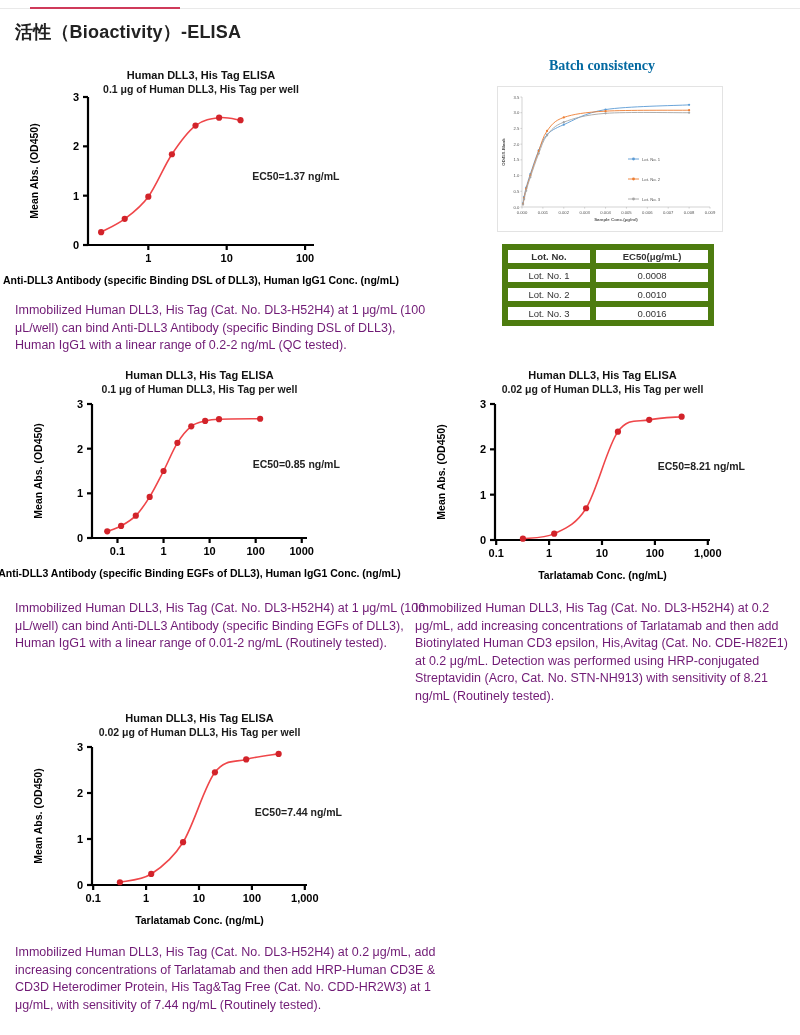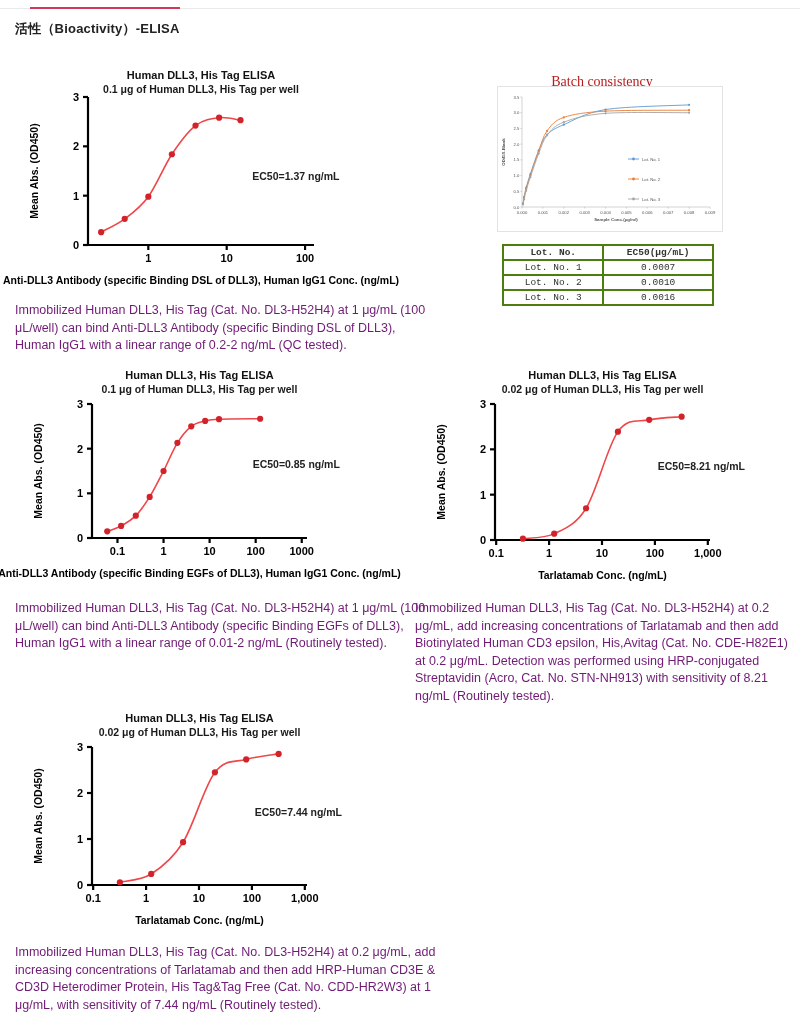--- a/index.html
+++ b/index.html
@@ -1,39 +1,39 @@
 <!DOCTYPE html>
 <html><head>
 <meta charset="utf-8">
 <style>
   html,body{margin:0;padding:0;background:#fff;}
   body{font-family:"Liberation Sans",sans-serif;width:800px;height:1035px;position:relative;overflow:hidden;}
   .page{position:absolute;inset:0;background:#fff;}
   .tab-rule{position:absolute;left:0;top:8px;width:100%;height:1px;background:#e9e9e9;}
   .tab-active{position:absolute;left:30px;top:-1px;width:150px;height:2px;background:#cf3a5a;}
-  h1.heading{position:absolute;left:15px;top:20px;margin:0;font-size:13px;font-weight:bold;color:#222;letter-spacing:.2px;}
+  h1.heading{position:absolute;left:15px;top:20px;margin:0;font-size:18px;font-weight:bold;color:#222;letter-spacing:.2px;}
   svg{overflow:visible;display:block;}
   svg text{font-family:"Liberation Sans",sans-serif;}
   .gp{position:absolute;}
   #c0{left:26px;top:68px;}
   #c2{left:30px;top:368px;}
   #c3{left:433px;top:368px;}
   #c4{left:30px;top:711px;}
   .gpt{font-size:11px;font-weight:bold;fill:#111;}
   .gps{font-size:10.5px;font-weight:bold;fill:#1a1a1a;}
   .gpk{font-size:11px;font-weight:bold;fill:#000;}
   .gpl{font-size:10.5px;font-weight:bold;fill:#000;}
   .gpa{font-size:10.5px;font-weight:bold;fill:#222;}
   .batch{position:absolute;left:480px;top:58px;width:244px;height:250px;}
-  .batch-title{position:absolute;top:16px;left:0;width:100%;text-align:center;font-family:"Liberation Serif",serif;font-weight:normal;font-size:14px;color:#b91c1c;}
+  .batch-title{position:absolute;top:0;left:0;width:100%;text-align:center;font-family:"Liberation Serif",serif;font-weight:bold;font-size:14px;color:#0369a1;}
   .thumb{position:absolute;left:17px;top:28px;width:224px;height:144px;border:1px solid #e3e3e3;background:#fff;}
   .bt{font-size:4.2px;fill:#555;}
   .btb{font-size:4.4px;font-weight:bold;fill:#555;}
   table.lot{position:absolute;left:22px;top:186px;width:212px;border-collapse:collapse;font-size:9.5px;color:#333;}
-  table.lot th,table.lot td{border:2px solid #4d7c0f;text-align:center;padding:1px 2px;height:11px;font-weight:normal;font-family:Liberation Mono, monospace;}
+  table.lot th,table.lot td{border:6px solid #4d7c0f;text-align:center;padding:1px 2px;height:11px;font-weight:normal;}
   table.lot th{font-weight:bold;}
   p.desc{position:absolute;margin:0;font-size:12.5px;line-height:17.5px;color:#701a75;}
   .p1{left:15px;top:302px;width:424px;}
   .p2{left:15px;top:600px;width:424px;}
   .p3{left:415px;top:600px;width:384px;}
   .p4{left:15px;top:944px;width:424px;}
 </style>
 </head>
 <body>
 
@@ -176,21 +176,21 @@
     <table class="lot">
       <thead>
         <tr>
           <th>Lot. No.</th>
           <th>EC50(μg/mL)</th>
         </tr>
       </thead>
       <tbody id="lot-rows">
           <tr>
             <td>Lot. No. 1</td>
-            <td>0.0007</td>
+            <td>0.0008</td>
           </tr>
           <tr>
             <td>Lot. No. 2</td>
             <td>0.0010</td>
           </tr>
           <tr>
             <td>Lot. No. 3</td>
             <td>0.0016</td>
           </tr>
         </tbody>

